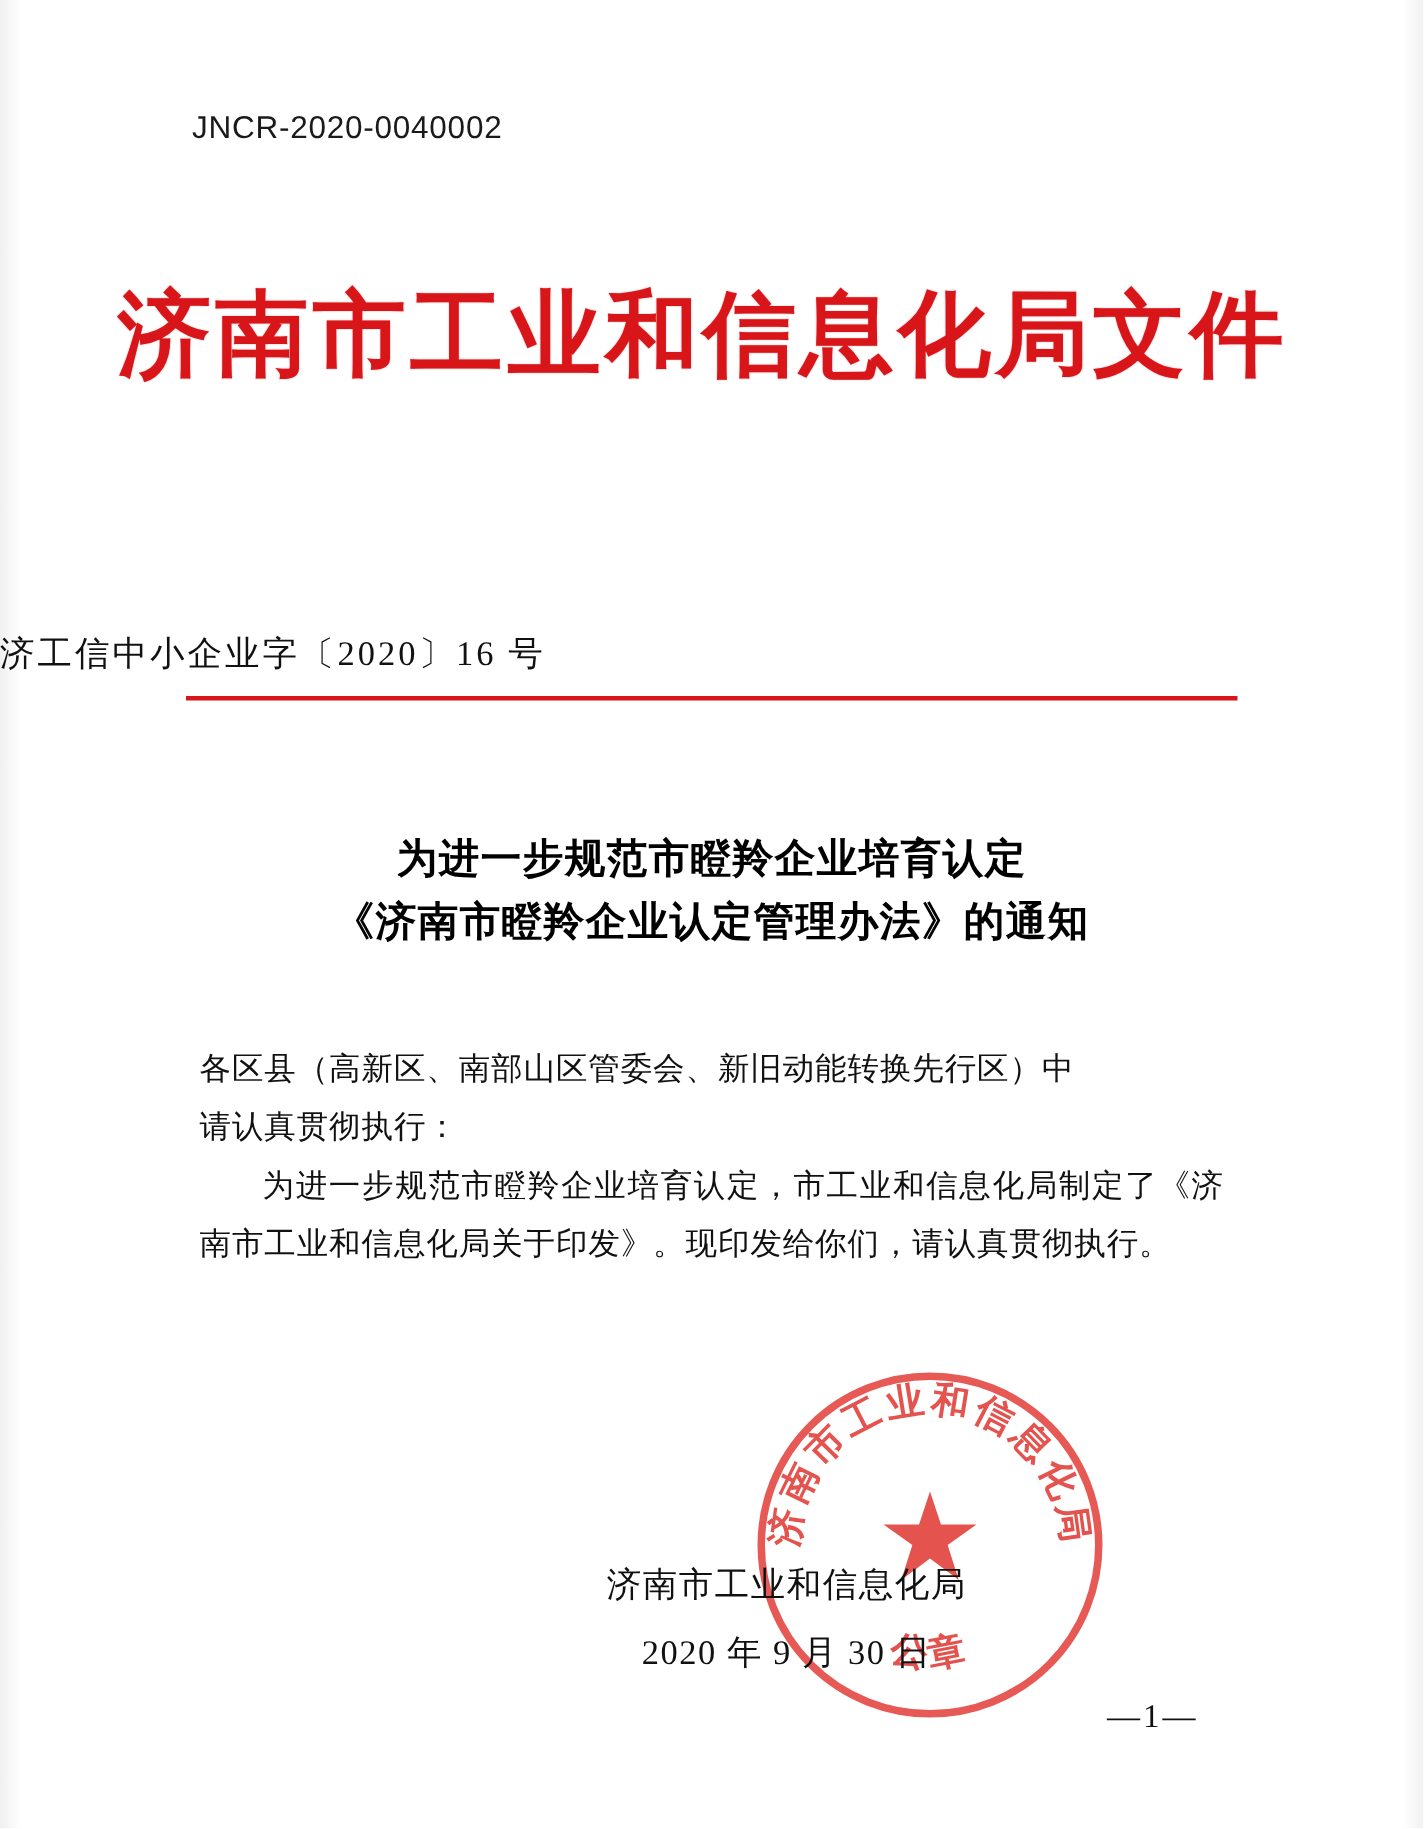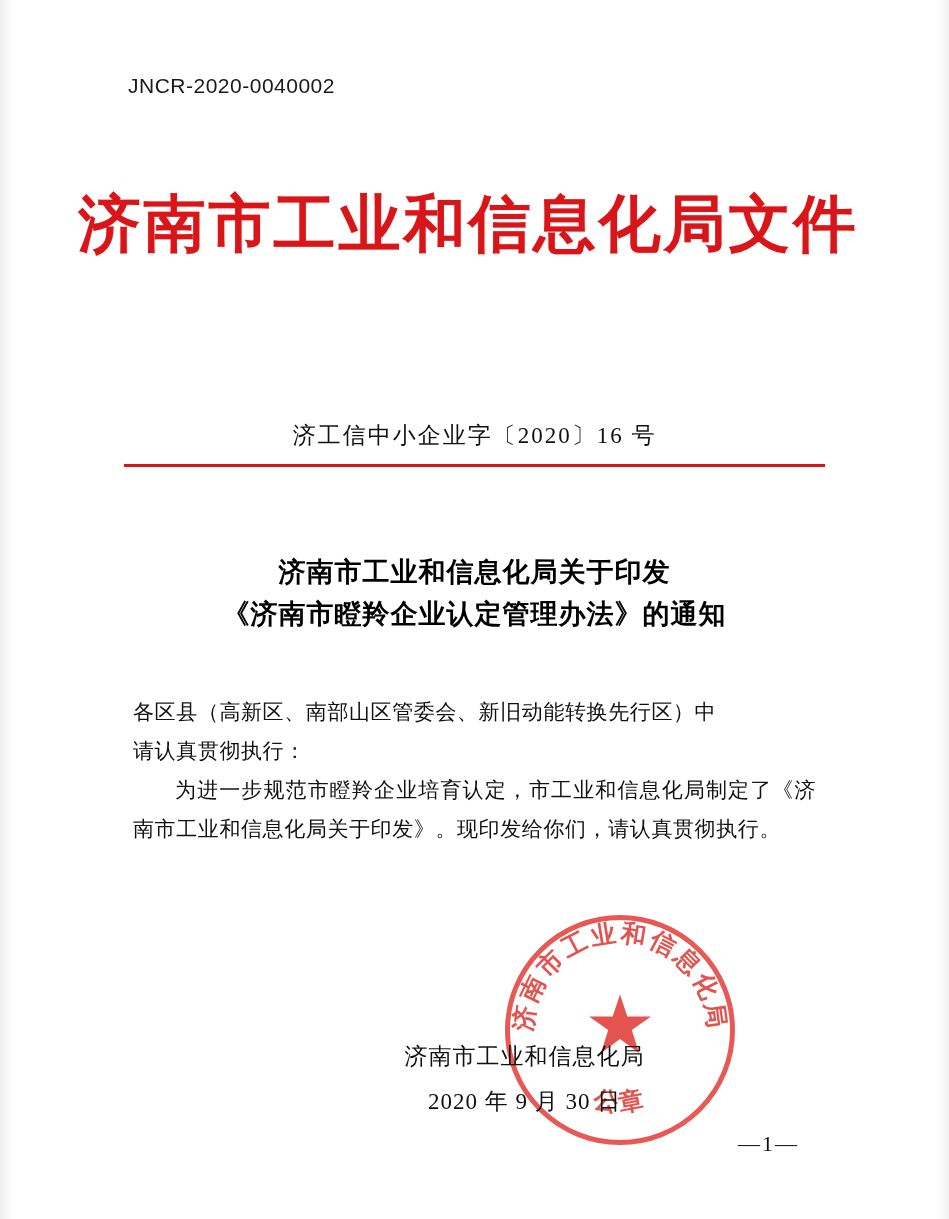--- a/index.html
+++ b/index.html
@@ -60,21 +60,20 @@
     letter-spacing: 3px;
     line-height: 1.1;
     text-shadow: 0 0 1px rgba(216,22,26,0.5);
   }
 
   .issue-number {
     position: absolute;
     left: 0;
     right: 0;
     top: 420px;
-    text-align: center;
     font-size: 23px;
     letter-spacing: 2px;
     color: #111;
   }
 
   .red-rule {
     position: absolute;
     left: 124px;
     right: 124px;
     top: 464px;
@@ -187,21 +186,21 @@
 
   <div class="doc-number">JNCR-2020-0040002</div>
 
   <div class="masthead">济南市工业和信息化局文件</div>
 
   <div class="issue-number">济工信中小企业字〔2020〕16 号</div>
 
   <div class="red-rule"></div>
 
   <div class="title-block">
-    <div>济南市工业和信息化局关于印发</div>
+    <div>为进一步规范市瞪羚企业培育认定</div>
     <div>《济南市瞪羚企业认定管理办法》的通知</div>
   </div>
 
   <div class="body-block">
     <p>各区县（高新区、南部山区管委会、新旧动能转换先行区）中</p>
     <p>请认真贯彻执行：</p>
     <p class="indent">为进一步规范市瞪羚企业培育认定，市工业和信息化局制定了《济南市工业和信息化局关于印发》。现印发给你们，请认真贯彻执行。</p>
   </div>
 
   <div class="seal">

